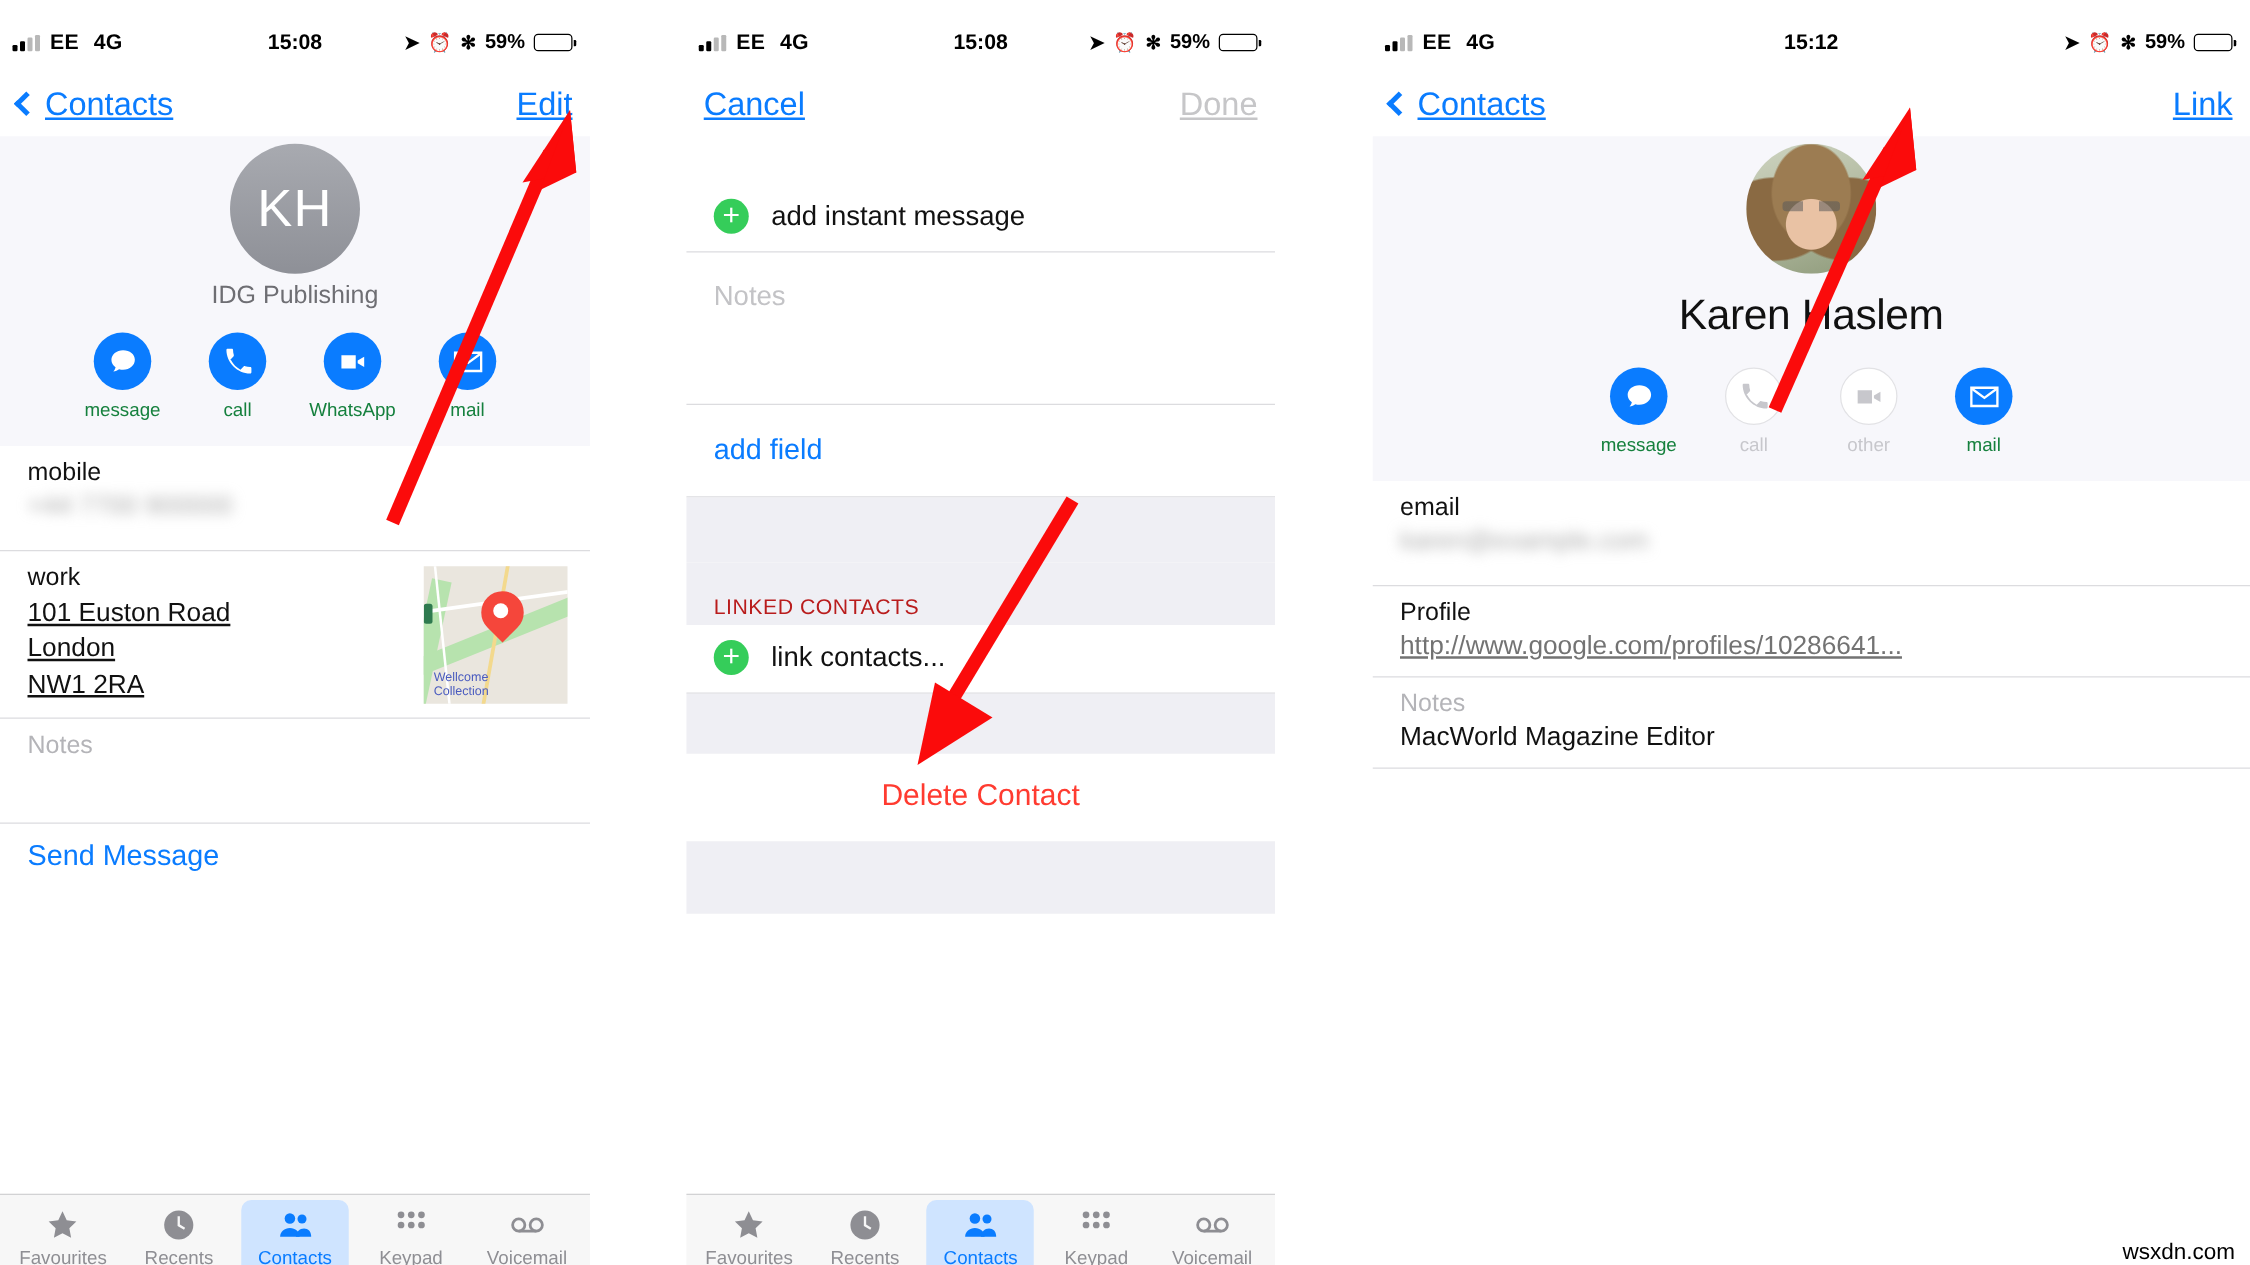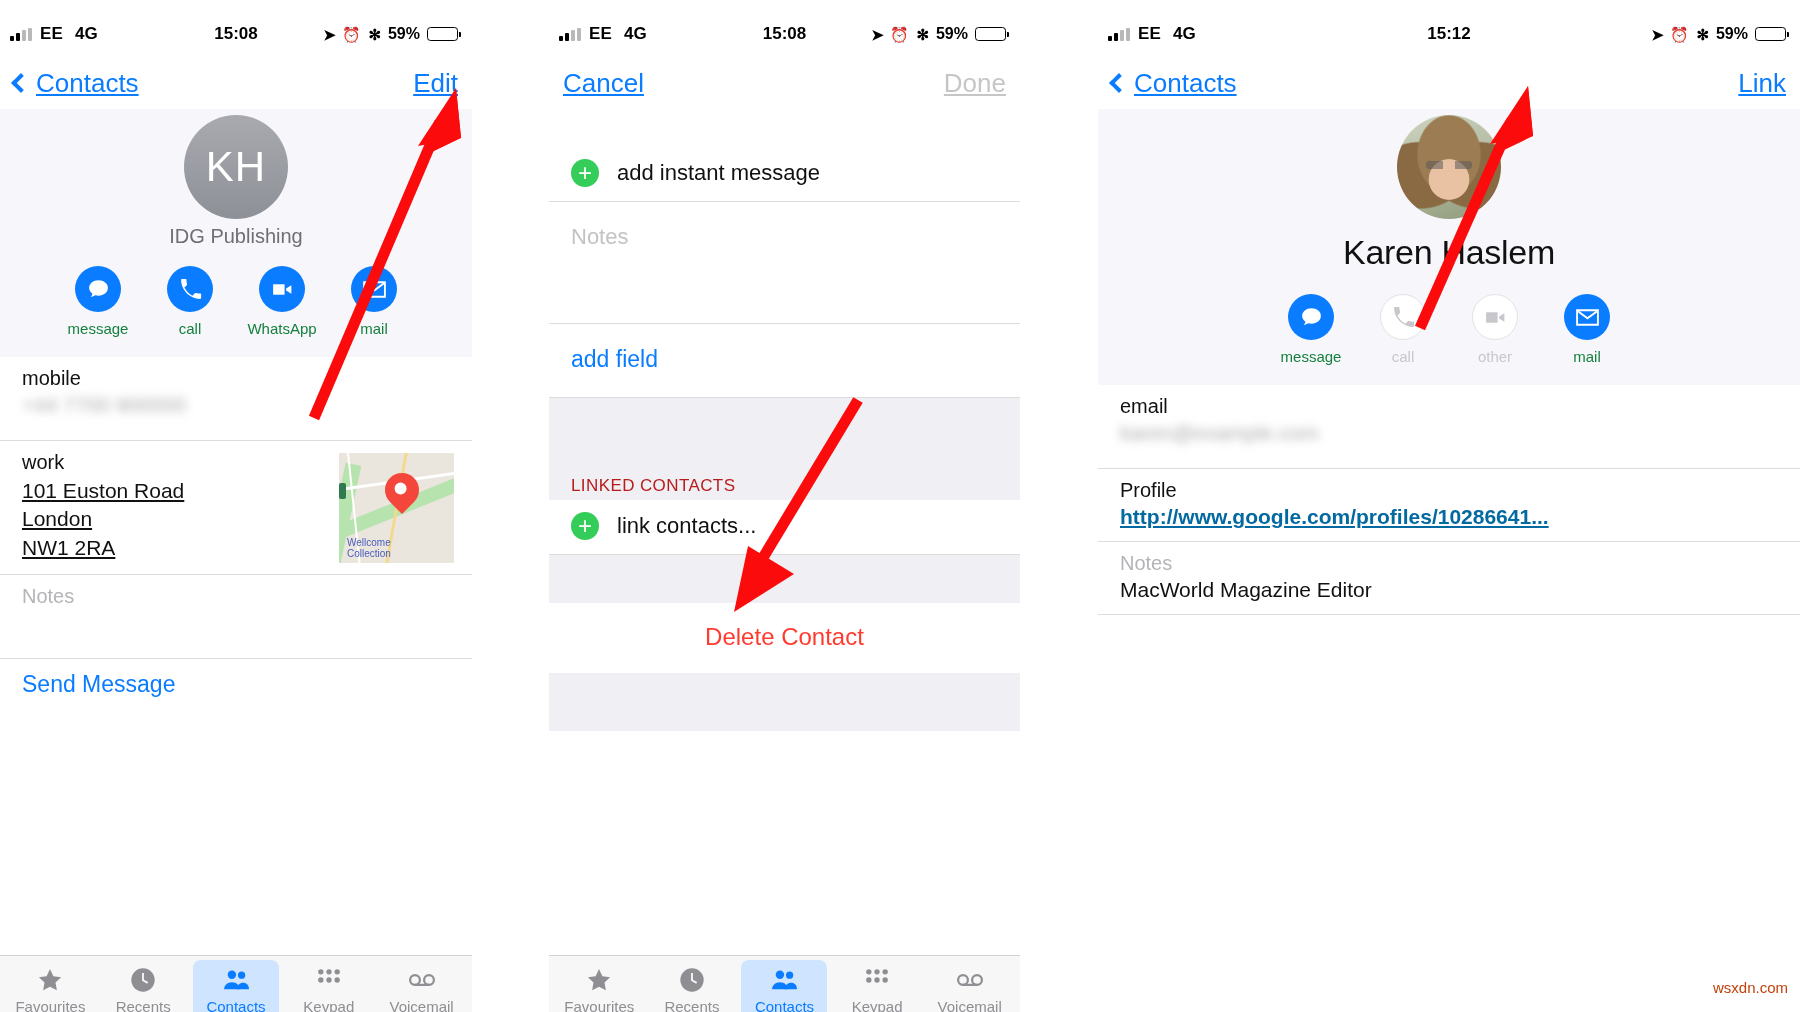--- a/index.html
+++ b/index.html
@@ -89,21 +89,21 @@
   .action.off .lbl { color: #c7c7cc; }
   .action .bubble svg { width: 25px; height: 25px; fill: currentColor; }
 
   
   .sheet { background: #fff; }
   .row { padding: 10px 22px 12px; border-bottom: 1px solid #dcdcdf; position: relative; }
   .row:last-child { border-bottom: 1px solid #dcdcdf; }
   .row .label { font-size: 20px; color: #111; }
   .row .label.muted { color: #b4b4b8; }
   .row .value { font-size: 21px; color: #111; margin-top: 3px; }
-  .row .value.link { color: #0369a1; text-decoration: underline; font-weight: bold; }
+  .row .value.link { color: #737373; text-decoration: underline; }
   .row .value.addr { text-decoration: underline; line-height: 1.35; }
   .row.blurred .value { filter: blur(5px); color: #aaa; }
   .row.tall { min-height: 84px; }
 
   
   .map-thumb {
     position: absolute; right: 18px; top: 12px; width: 115px; height: 110px;
     background: #eae6de; overflow: hidden;
   }
   .map-thumb .green1 { position:absolute; left:-10px; top:48px; width:140px; height:14px; background:#b7e3ae; transform: rotate(-22deg); }
@@ -146,21 +146,21 @@
   .tab { width: 86px; text-align: center; padding: 4px 0 4px; border-radius: 8px; }
   .tab.active { background: #cfe4ff; }
   .tab .ti { height: 32px; display: flex; align-items: center; justify-content: center; color: #8e8e93; }
   .tab.active .ti { color: #0a7cff; }
   .tab .tl { font-size: 15px; color: #8e8e93; margin-top: 2px; }
   .tab.active .tl { color: #0a7cff; }
   .tab svg { width: 28px; height: 28px; fill: currentColor; }
 
   
   .arrow { position: absolute; pointer-events: none; }
-  .watermark { position: absolute; right: 12px; bottom: 16px; font-size: 15px; color: #c2410c; }
+  .watermark { position: absolute; right: 12px; bottom: 0; font-size: 18px; color: #000000; }
 </style>
 </head>
 <body>
 
 <div class="stage">
 
   <div class="panel" id="panel-1">
     <div class="statusbar">
       <div class="sb-left">
         <span class="bars">

